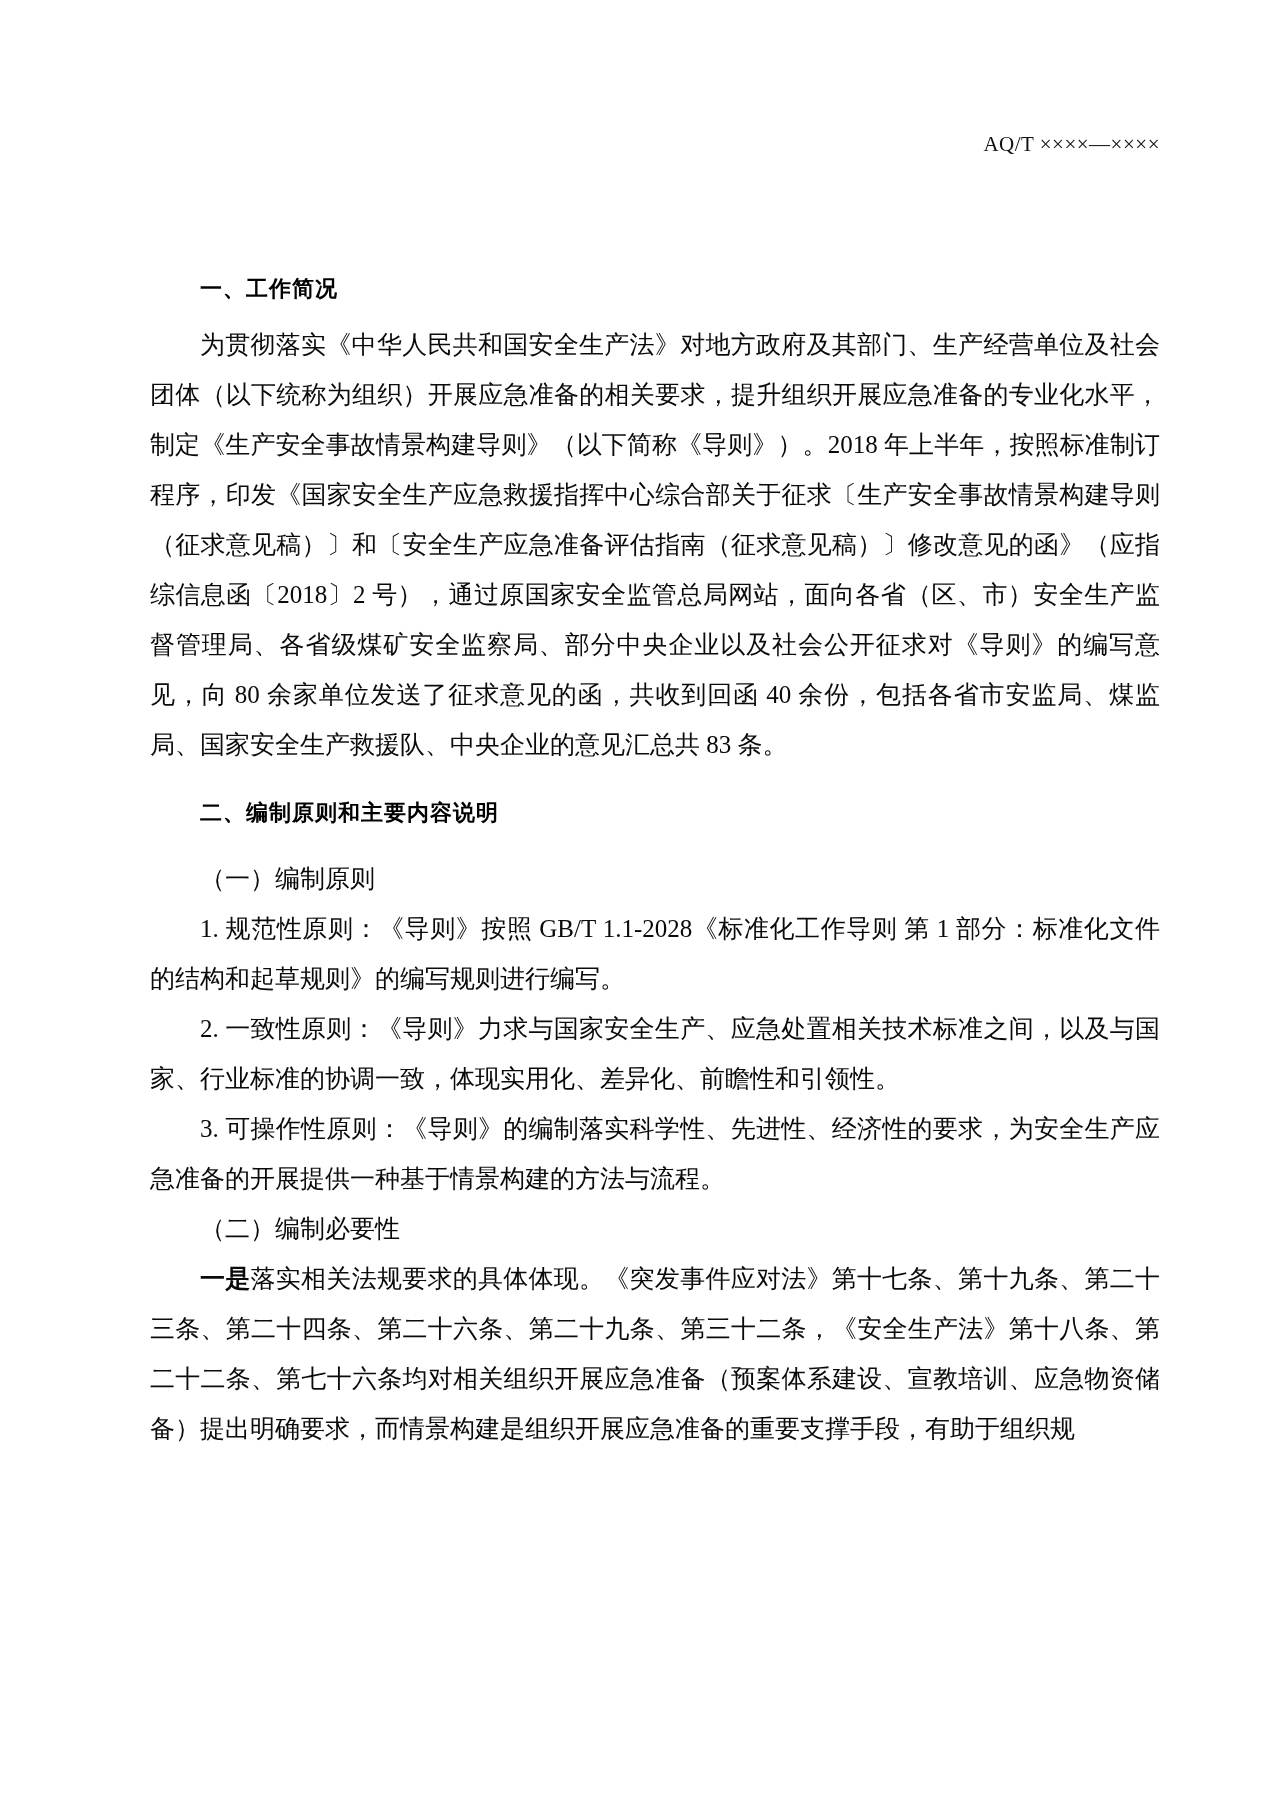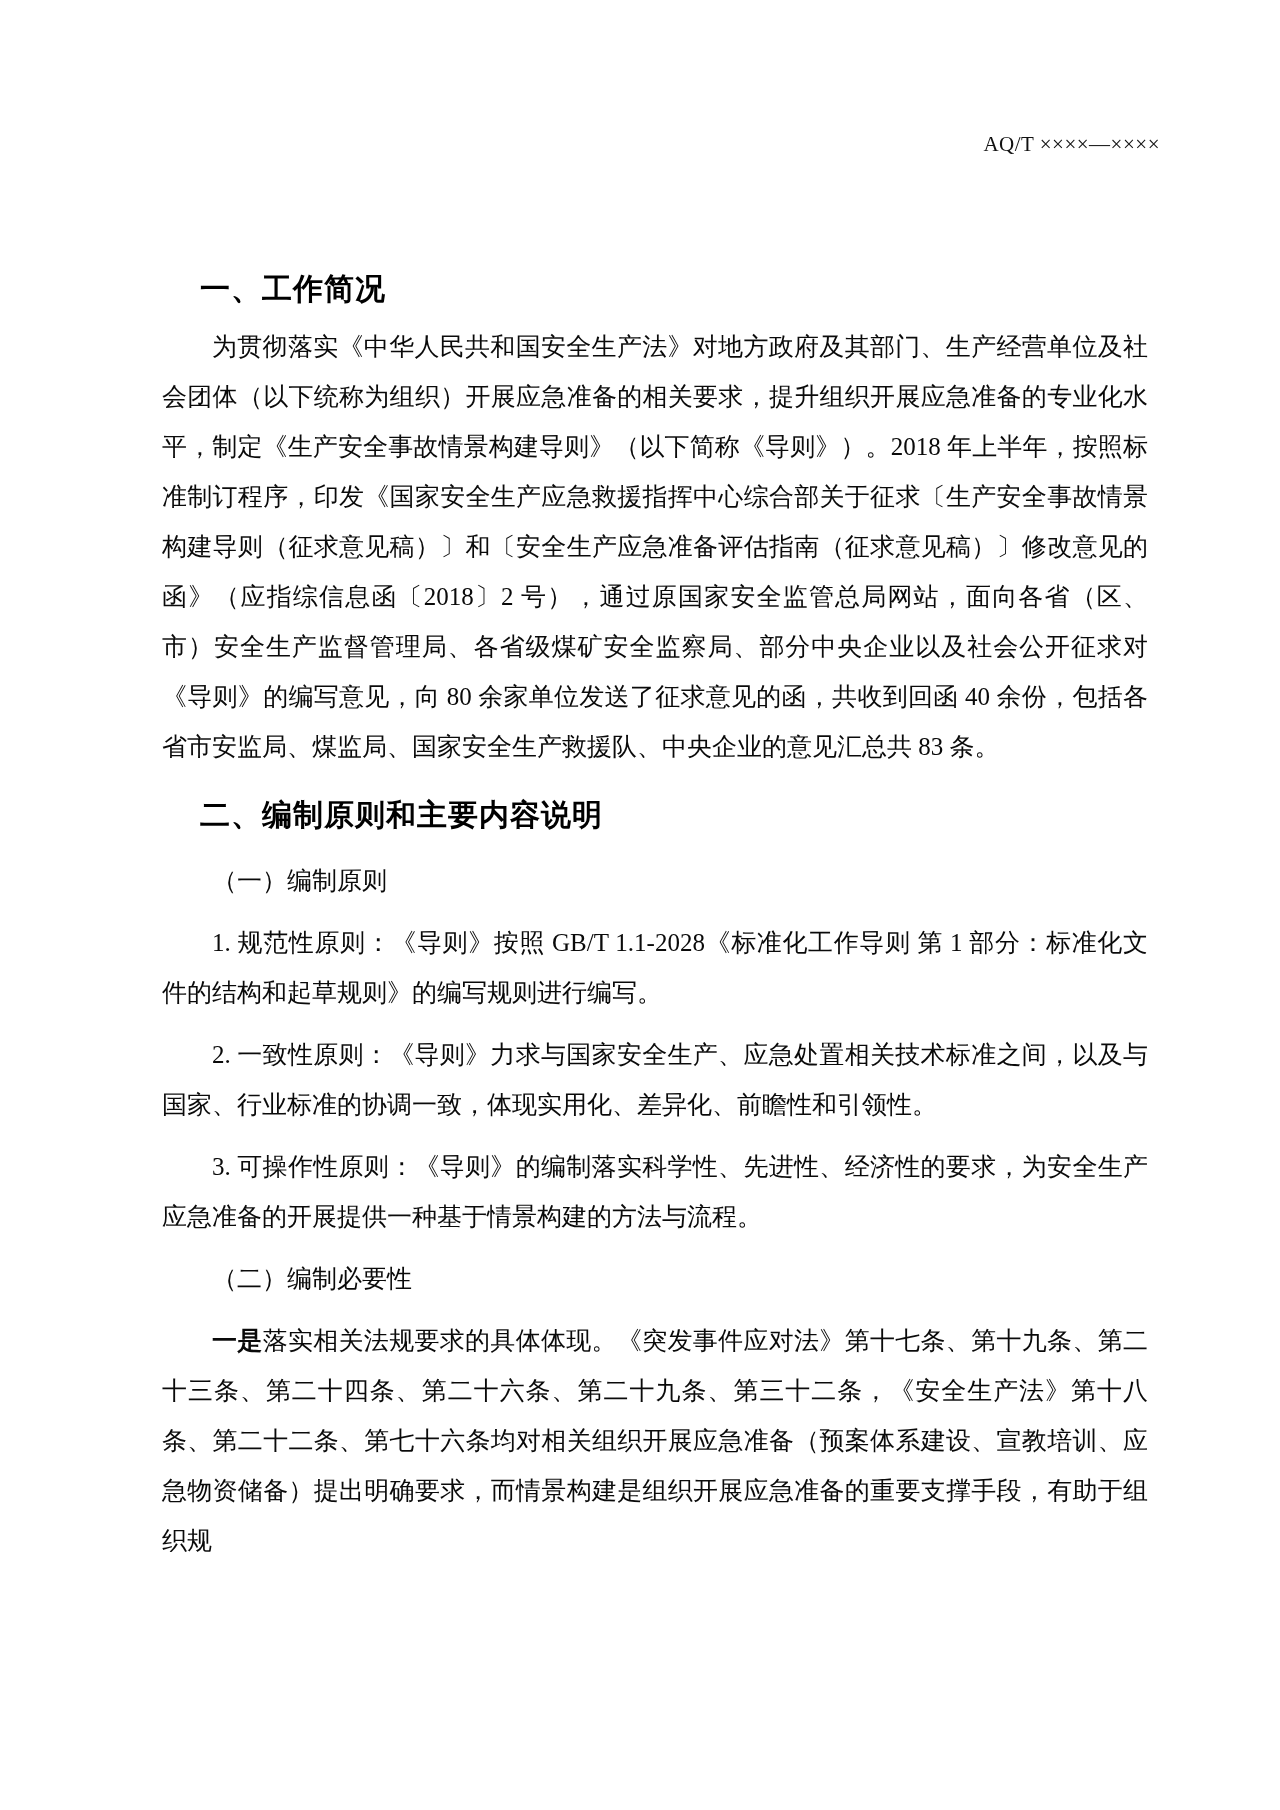--- a/index.html
+++ b/index.html
@@ -28,36 +28,36 @@
   }
   .content {
     position: absolute;
     top: 268px;
     left: 150px;
     width: 1010px;
   }
   .sec-heading {
     font-family: "Liberation Sans", "DejaVu Sans", sans-serif;
     font-weight: 700;
-    font-size: 30px;
+    font-size: 22px;
     line-height: 42px;
     margin: 0 0 10px 50px;
     color: #000000;
     letter-spacing: 1px;
   }
   .sec-heading.second {
     margin-top: 22px;
     margin-bottom: 20px;
   }
   .para {
     font-size: 25px;
     line-height: 50px;
     text-align: justify;
     text-indent: 2em;
-    margin: 12px;
+    margin: 0;
     color: #0a0a0a;
   }
   .para .lead-bold {
     font-weight: 700;
   }
   .doc-footer {
     position: absolute;
     top: 1692px;
     left: 150px;
     width: 1010px;

